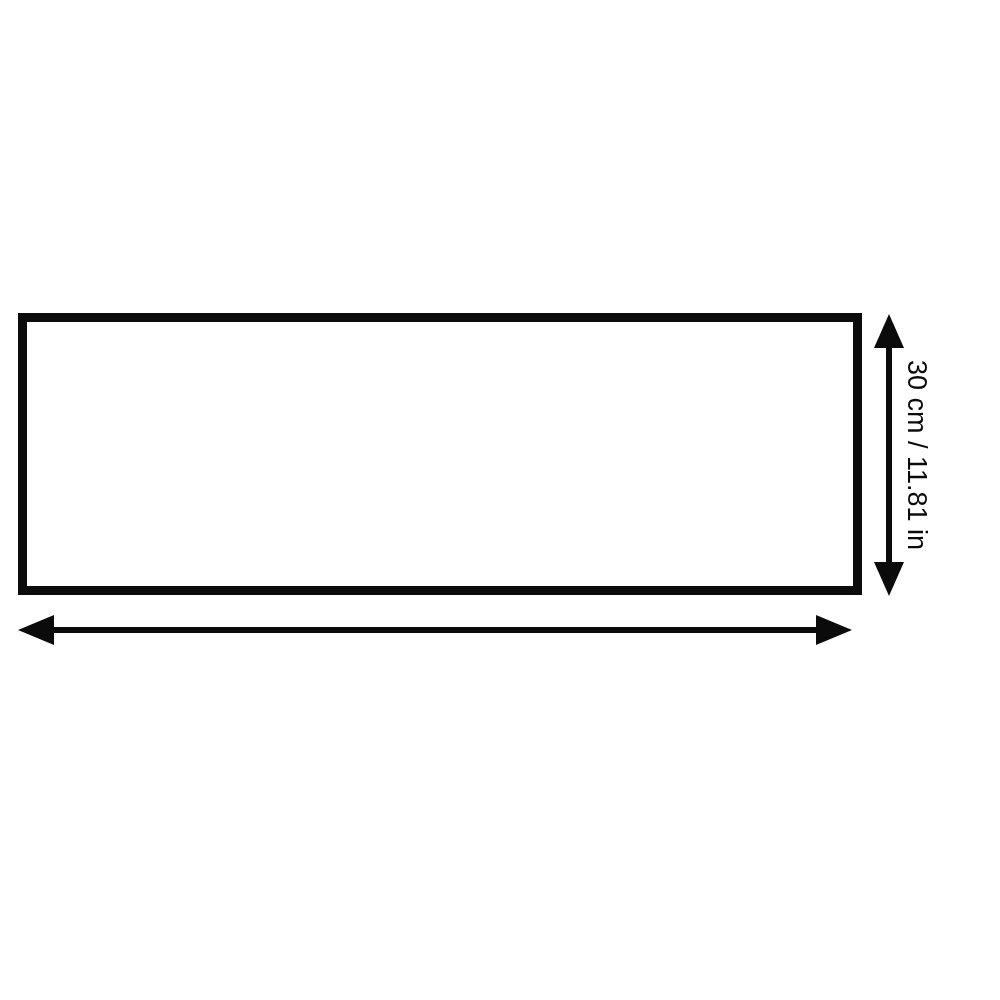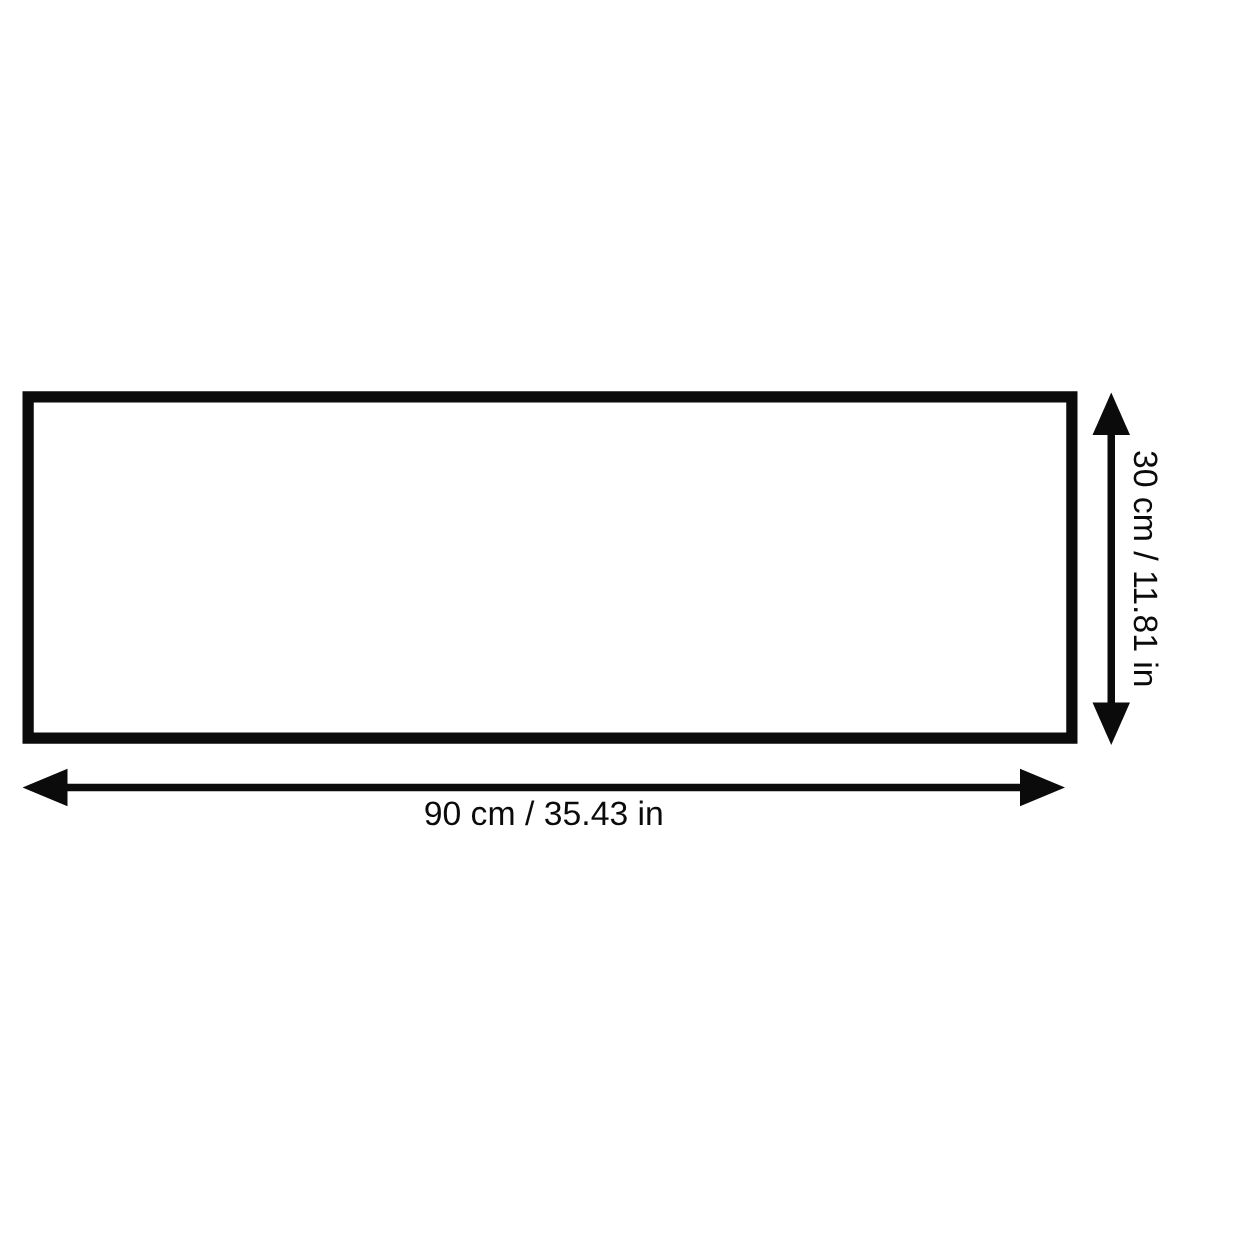--- a/index.html
+++ b/index.html
@@ -84,15 +84,14 @@
   </svg>
 
   <div class="height-label">30 cm / 11.81 in</div>
 
   <svg class="h-arrow" viewBox="0 0 834 36" xmlns="http://www.w3.org/2000/svg">
     <line class="stroke" x1="28" y1="18" x2="806" y2="18"></line>
     <polygon class="fill" points="0,18 36,3 36,33"></polygon>
     <polygon class="fill" points="834,18 798,3 798,33"></polygon>
   </svg>
 
-  <div class="width-label">90 cm / 35.43 in</div>
 
 </div>
 
 </body></html>

